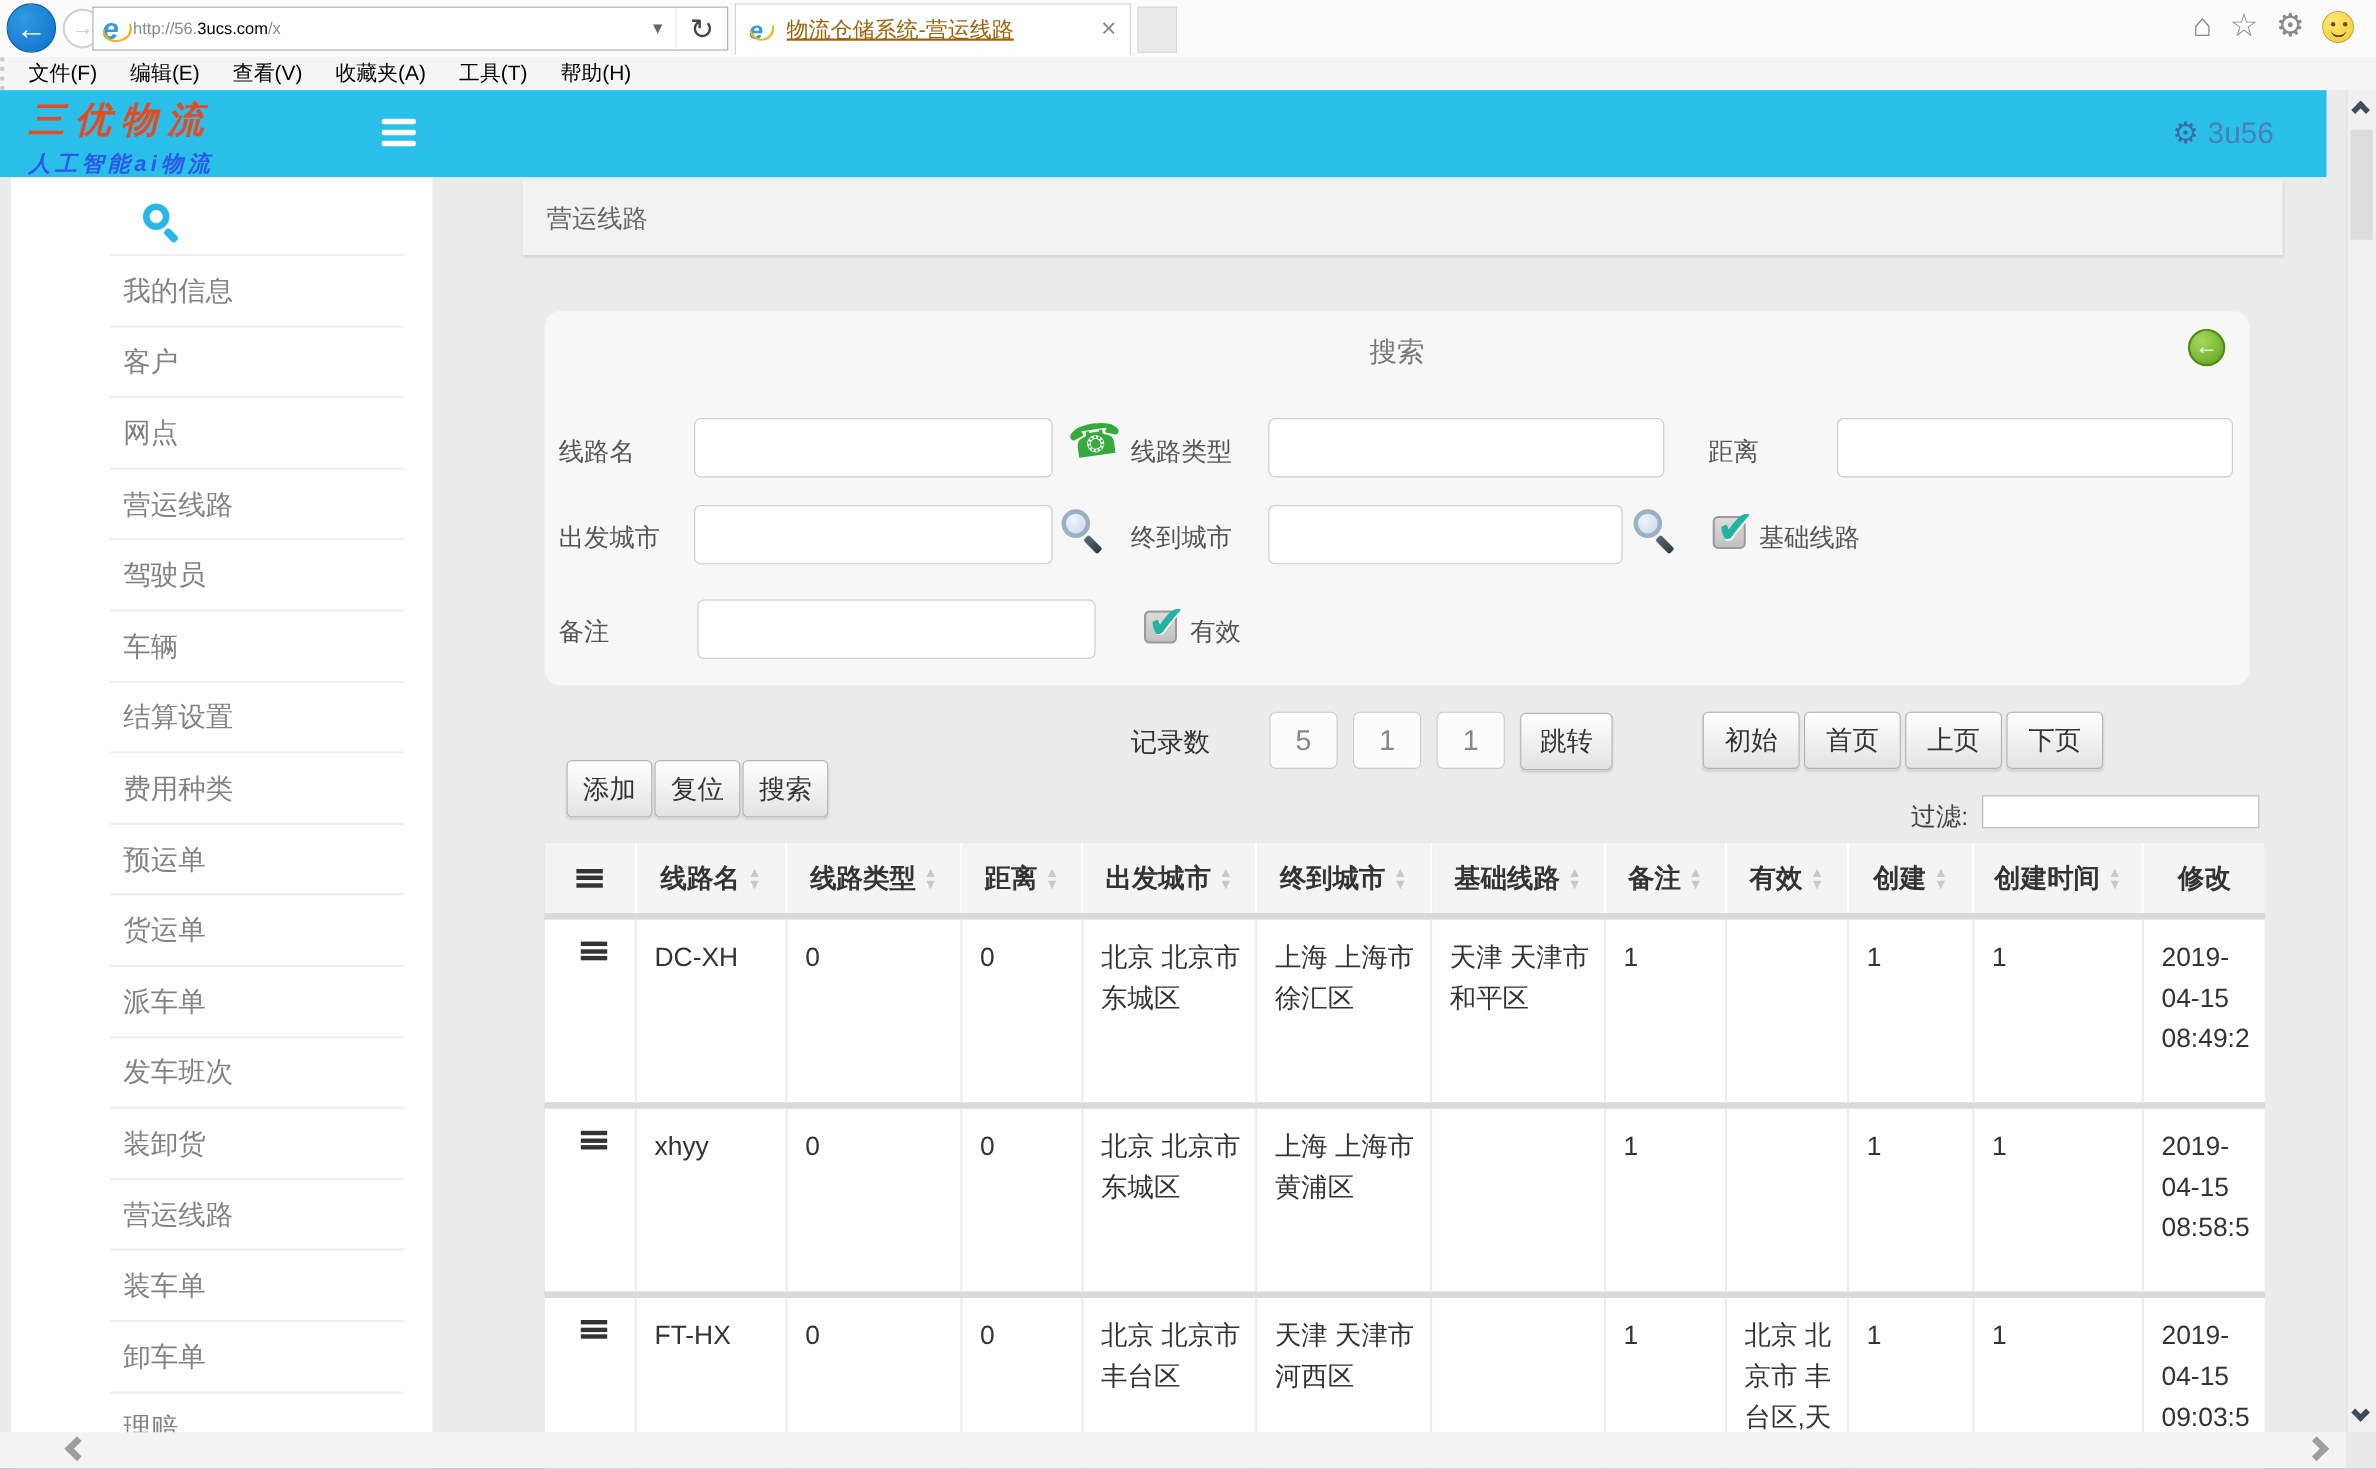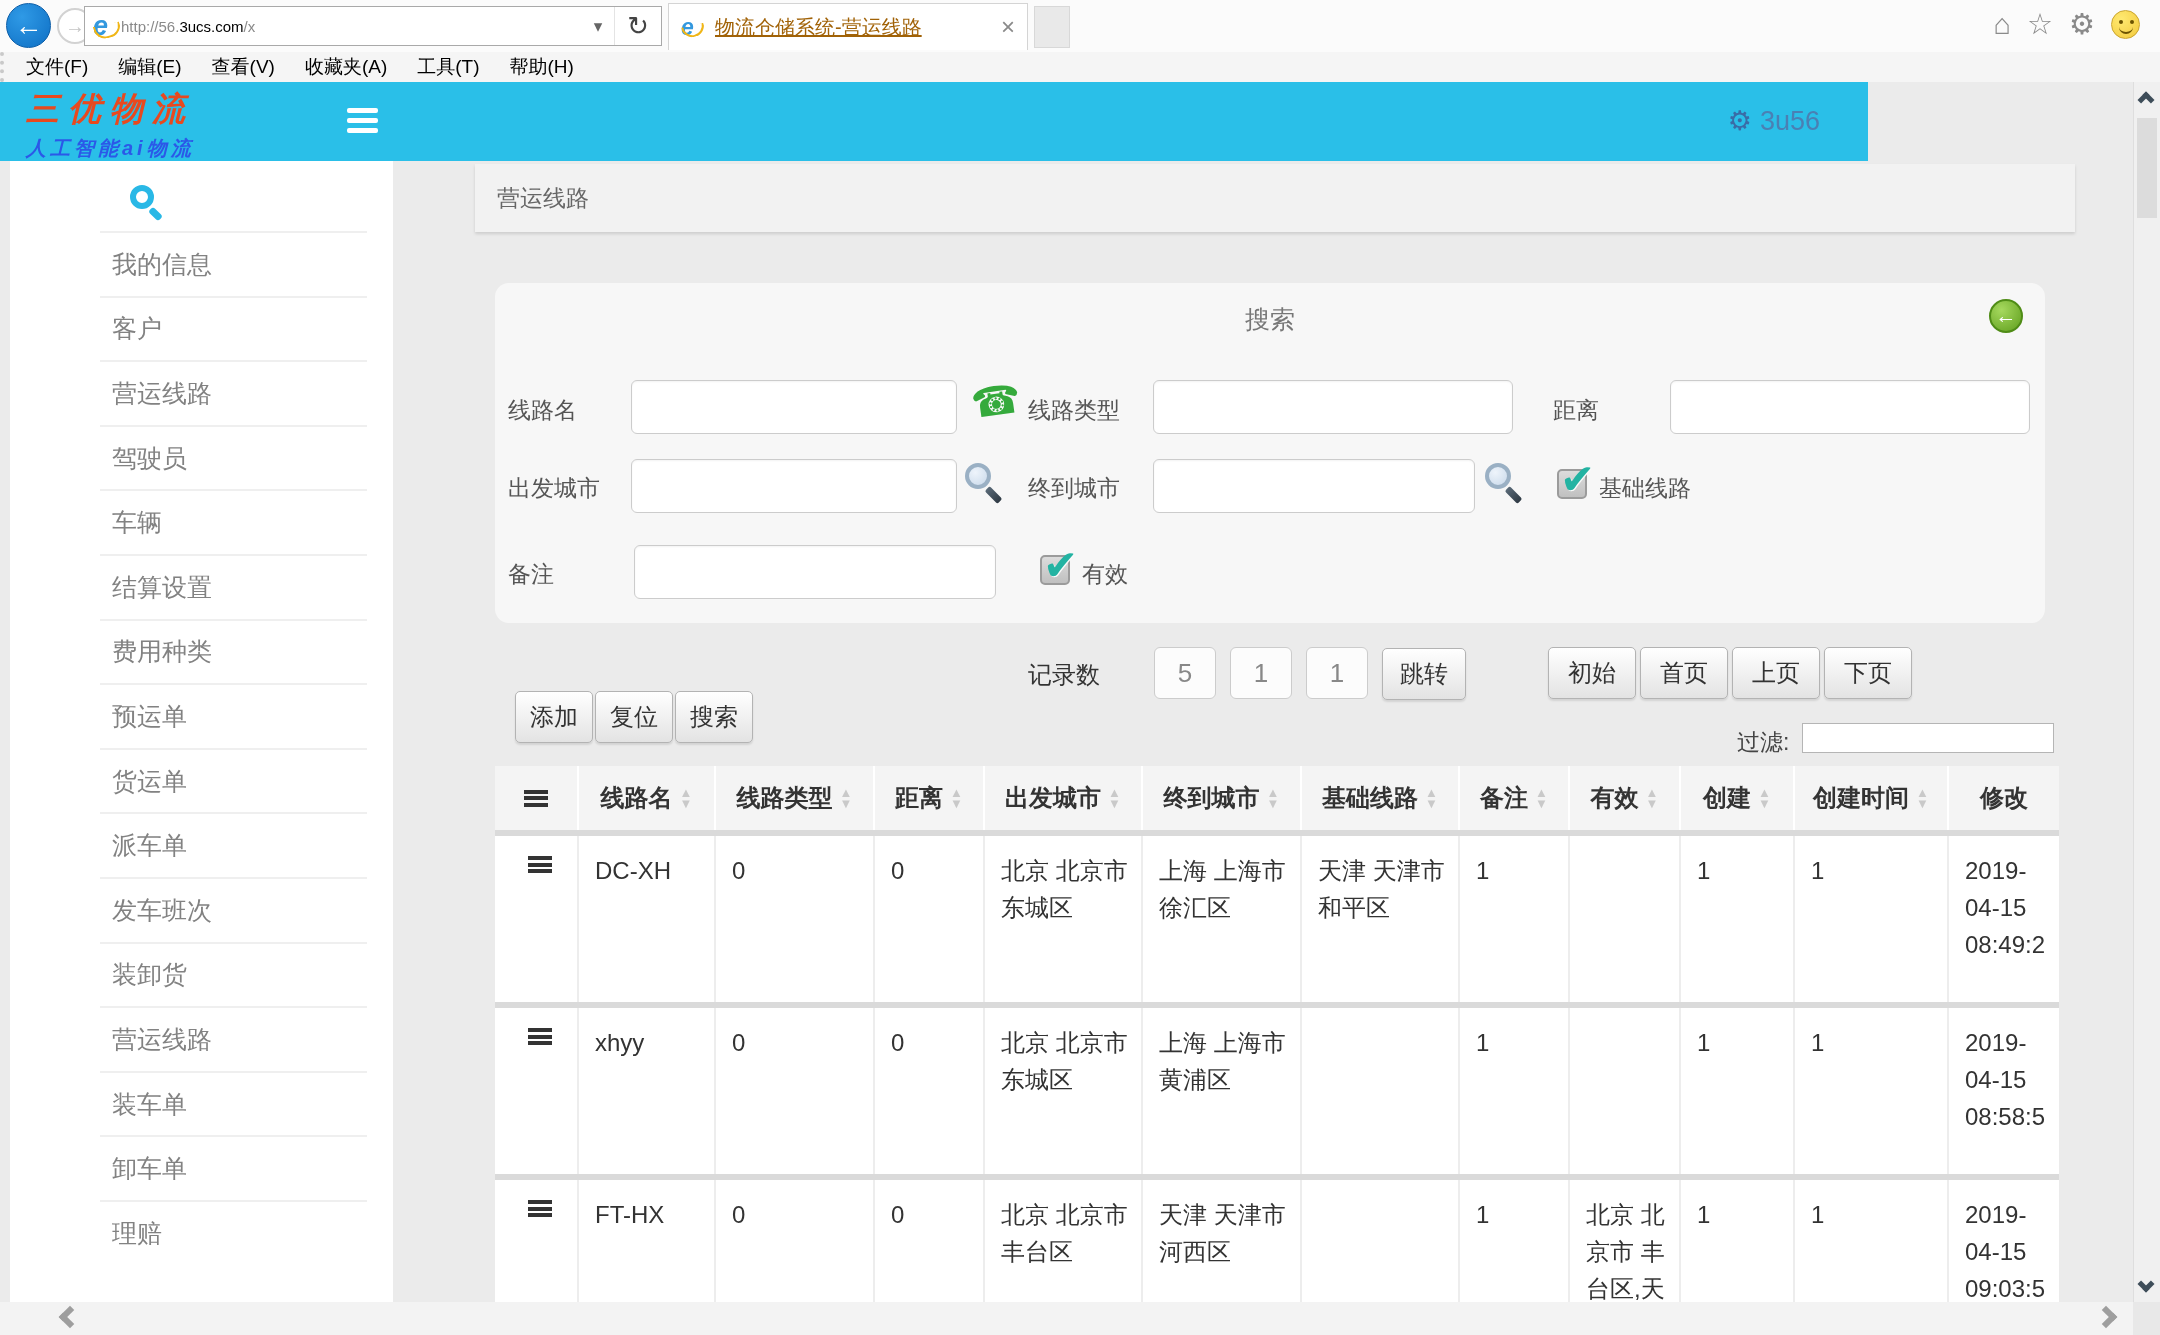--- a/index.html
+++ b/index.html
@@ -45,21 +45,21 @@
   .smiley::after { content:""; position:absolute; left:7px; top:13px; width:14px; height:8px;
                    border-bottom:2.5px solid #6b5200; border-radius:0 0 10px 10px; }
 
   
   .menubar { position:absolute; left:0; top:52px; width:2160px; height:30px; background:#f5f5f5;
              display:flex; align-items:center; gap:30px; padding-left:22px; font-size:19px; color:#000;
              border-left:4px dotted #c9c9c9; }
   .menubar span { white-space:nowrap; }
 
   
-  .appbar { position:absolute; left:0; top:82px; width:1868px; height:79px; background:#2abfe8; }
+  .appbar { position:absolute; left:0; top:82px; width:2115px; height:79px; background:#2abfe8; }
   .logo { position:absolute; left:26px; top:5px; }
   .logo-title { font-size:33px; color:#e8491f; font-weight:bold; font-style:italic; letter-spacing:9px; }
   .logo-sub { font-size:20px; color:#2b58e8; font-weight:bold; font-style:italic; letter-spacing:4px; margin-top:3px; }
   .hamburger { position:absolute; left:347px; top:26px; width:31px; }
   .hamburger .bar { height:5px; background:#fff; border-radius:2px; margin-bottom:5px; }
   .appbar-user { position:absolute; right:48px; top:24px; display:flex; align-items:center; gap:8px; }
   .user-gear { color:#3a6ca6; font-size:27px; line-height:1; }
   .user-name { color:#4a80b4; font-size:27px; }
 
   
@@ -205,20 +205,21 @@
       <span class="user-gear">⚙</span>
       <span class="user-name">3u56</span>
     </div>
   </div>
 
   <div class="sidebar">
     <div class="mag-cyan"></div>
     <ul class="side-menu">
       <li>我的信息</li>
       <li>客户</li>
+      <li>网点</li>
       <li>营运线路</li>
       <li>驾驶员</li>
       <li>车辆</li>
       <li>结算设置</li>
       <li>费用种类</li>
       <li>预运单</li>
       <li>货运单</li>
       <li>派车单</li>
       <li>发车班次</li>
       <li>装卸货</li>

